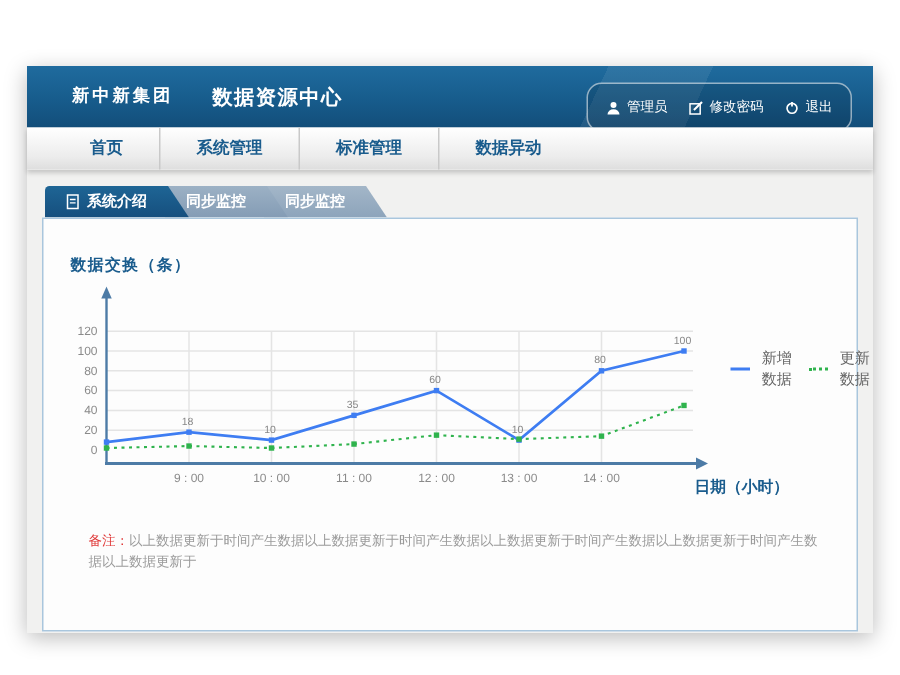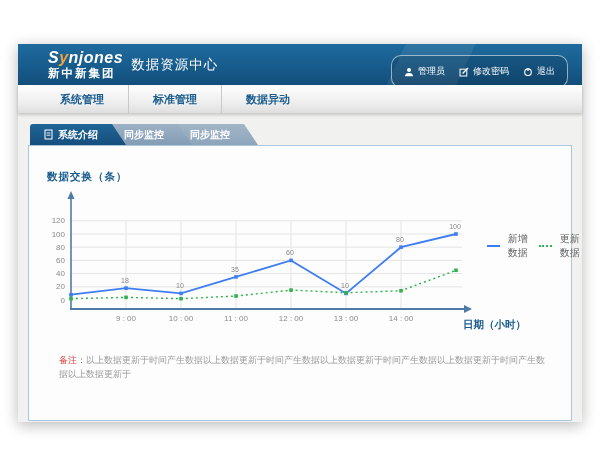--- a/index.html
+++ b/index.html
@@ -10,21 +10,21 @@
 
   
   .header { position:relative; height:41px; background:linear-gradient(180deg,#1f6b9e 0%,#175c8c 55%,#134e7a 100%);
             display:flex; align-items:center; overflow:hidden; }
   .header::after { content:""; position:absolute; right:0; top:0; width:260px; height:100%;
             background:linear-gradient(115deg, rgba(255,255,255,0) 30%, rgba(255,255,255,.07) 30%, rgba(255,255,255,.07) 55%, rgba(255,255,255,0) 55%); }
   .logo { margin-left:30px; line-height:1.05; color:#fff; }
   .logo-l1 { font-size:16px; font-weight:bold; font-style:italic; letter-spacing:.5px; }
   .logo-accent { color:#f2a33c; }
   .logo-l2 { font-size:11.5px; font-weight:bold; letter-spacing:2px; }
-  .app-title { color:#fff; font-size:13.5px; font-weight:normal; margin-left:8px; letter-spacing:1px;text-align:center; }
+  .app-title { color:#fff; font-size:13.5px; font-weight:bold; margin-left:26px; letter-spacing:1px;text-align:center; }
   .user-pill { position:absolute; right:14px; top:11px; height:33px; display:flex; align-items:center; gap:14px;
                padding:0 12px; border:1px solid rgba(255,255,255,.55); border-radius:10px;
                background:rgba(0,0,0,.12); z-index:2; }
   .user-item { display:flex; align-items:center; gap:4px; color:#fff; font-size:9px; cursor:pointer; white-space:nowrap; }
   .user-item svg { display:block; }
 
   
   .navbar { height:28px; background:linear-gradient(180deg,#ffffff 0%,#ececec 70%,#dedede 100%);
             display:flex; align-items:center; padding-left:18px; box-shadow:0 2px 3px rgba(0,0,0,.18); position:relative; z-index:1; }
   .nav-item { padding:0 24px; font-size:11px; font-weight:bold; color:#1a5c8d; line-height:28px; cursor:pointer;
@@ -66,21 +66,20 @@
   .note { position:absolute; top:208px; left:30px; right:20px; font-size:9px; color:#9b9b9b; line-height:1.5; }
   .note-prefix { color:#e03a3a; }
 </style>
 </head>
 <body>
 
 <div class="window">
 
   <div class="header">
     <div class="logo">
-      <div class="logo-l1"><span>S</span><span class="logo-accent">y</span><span>njones</span></div>
       <div class="logo-l2">新中新集团</div>
     </div>
     <div class="app-title">数据资源中心</div>
 
     <div class="user-pill">
       <div class="user-item">
         <span>
           <svg width="10" height="10" viewBox="0 0 10 10">
               <circle cx="5" cy="3" r="2" fill="#fff"></circle>
               <path d="M1 9.3 a4 3.4 0 0 1 8 0 z" fill="#fff"></path>
@@ -103,20 +102,21 @@
               <circle cx="5" cy="5.2" r="3.3" fill="none" stroke="#fff" stroke-width="1.1"></circle>
               <line x1="5" y1="1" x2="5" y2="4" stroke="#fff" stroke-width="1.2"></line>
             </svg>
         </span>
         <span>退出</span>
       </div>
     </div>
   </div>
 
   <div class="navbar">
+    <div class="nav-item">首页</div>
     <div class="nav-item">系统管理</div>
     <div class="nav-item">标准管理</div>
     <div class="nav-item">数据异动</div>
   </div>
 
   <div class="content">
 
     <div class="tabs">
       <div class="tab active">
         <span>

